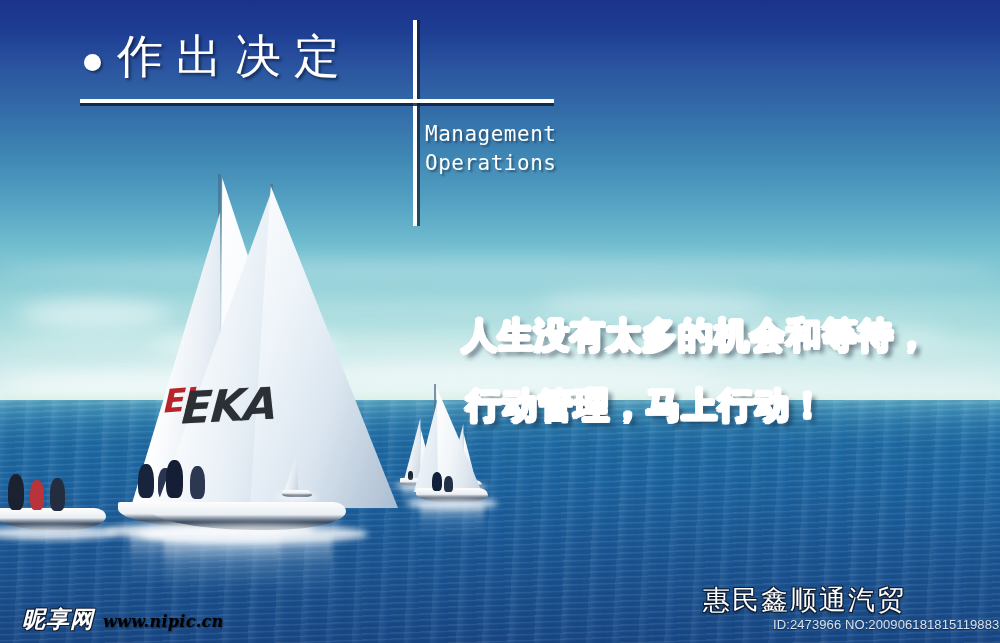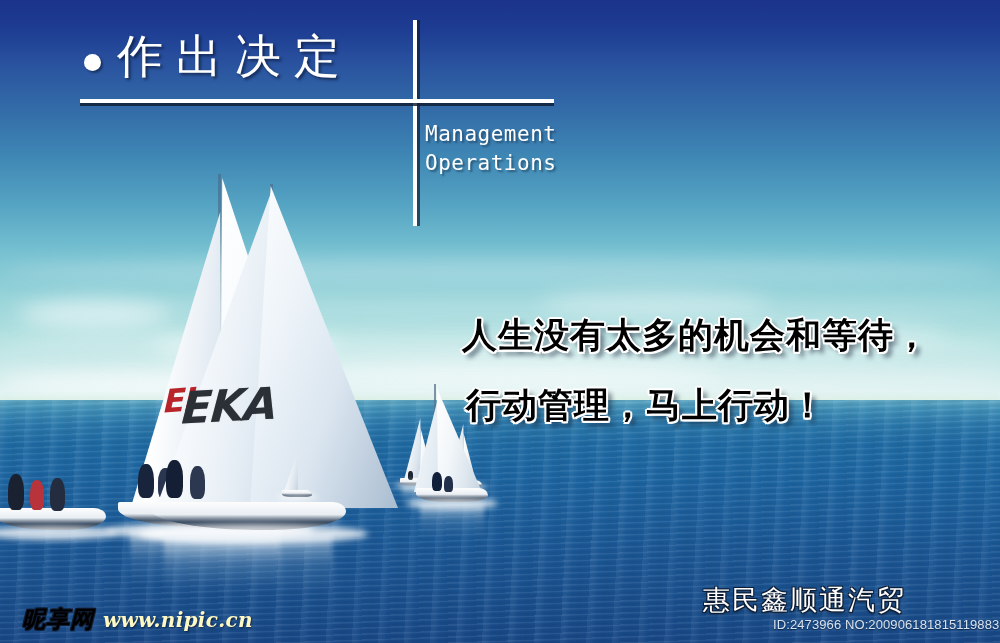--- a/index.html
+++ b/index.html
@@ -199,21 +199,21 @@
 
   
   .slogan {
     position: absolute;
     left: 462px; top: 300px;
     width: 470px;
     font-family: "DejaVu Sans", "Liberation Sans", sans-serif;
     font-weight: 700;
     font-size: 35px;
     line-height: 70px;
-    color: #000000;
+    color: #ffffff;
     letter-spacing: 1px;
     white-space: nowrap;
     text-shadow:
       -1.5px -1.5px 0 #ffffff,
        1.5px -1.5px 0 #ffffff,
       -1.5px  1.5px 0 #ffffff,
        1.5px  1.5px 0 #ffffff,
       -2px 0 0 #ffffff, 2px 0 0 #ffffff,
        0 -2px 0 #ffffff, 0 2px 0 #ffffff,
        5px 5px 5px rgba(6,16,38,.62);
@@ -257,33 +257,33 @@
     display: flex;
     align-items: baseline;
     gap: 9px;
     white-space: nowrap;
   }
   .nipic-cn {
     font-family: Liberation Serif, serif;
     font-weight: 700;
     font-style: italic;
     font-size: 23px;
-    color: #000000;
+    color: #ffffff;
     letter-spacing: 1px;
     text-shadow:
       -1px -1px 0 #111d33, 1px -1px 0 #111d33,
       -1px  1px 0 #111d33, 1px  1px 0 #111d33;
     text-align: center;
   }
   .nipic-url {
     font-family: "DejaVu Serif", "Liberation Serif", serif;
     font-weight: 700;
     font-style: italic;
-    font-size: 20px;
-    color: #fef9c3;
+    font-size: 16px;
+    color: #000000;
     letter-spacing: .3px;
     text-shadow: 1px 1px 2px rgba(8,18,38,.7);
   }
 </style>
 </head>
 <body>
 
 <div id="poster">
 
   <div class="sky"></div>

